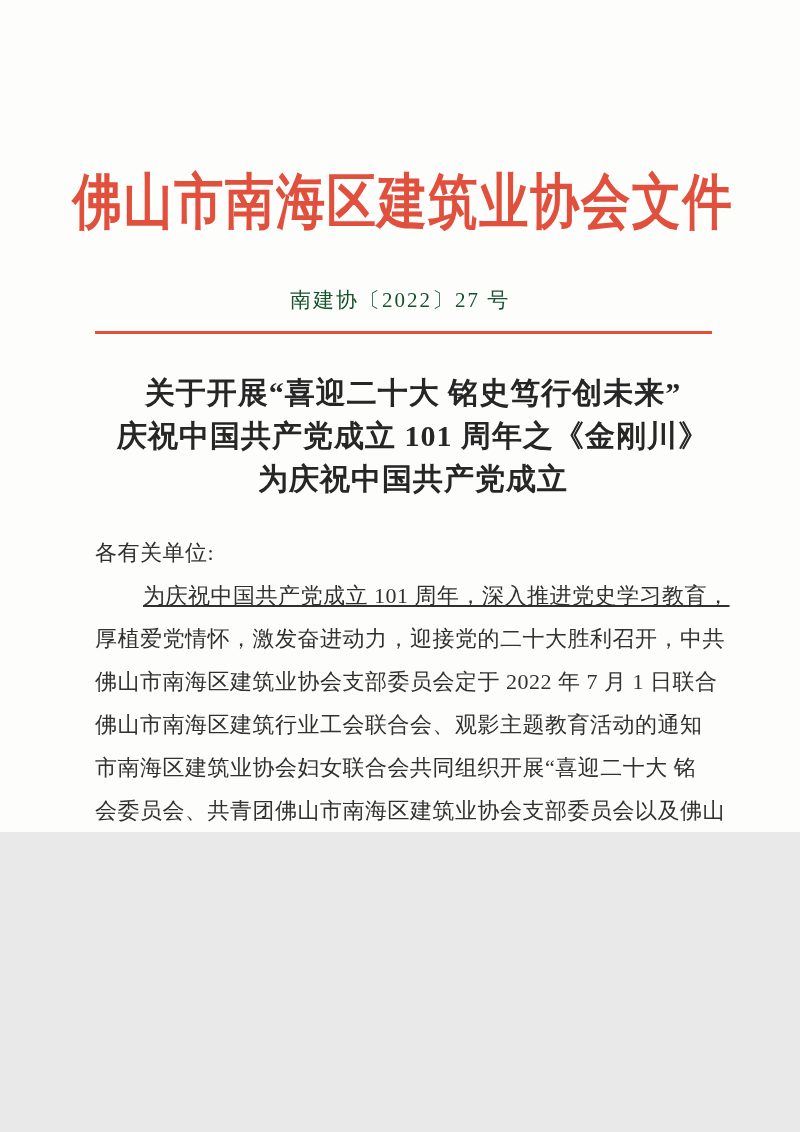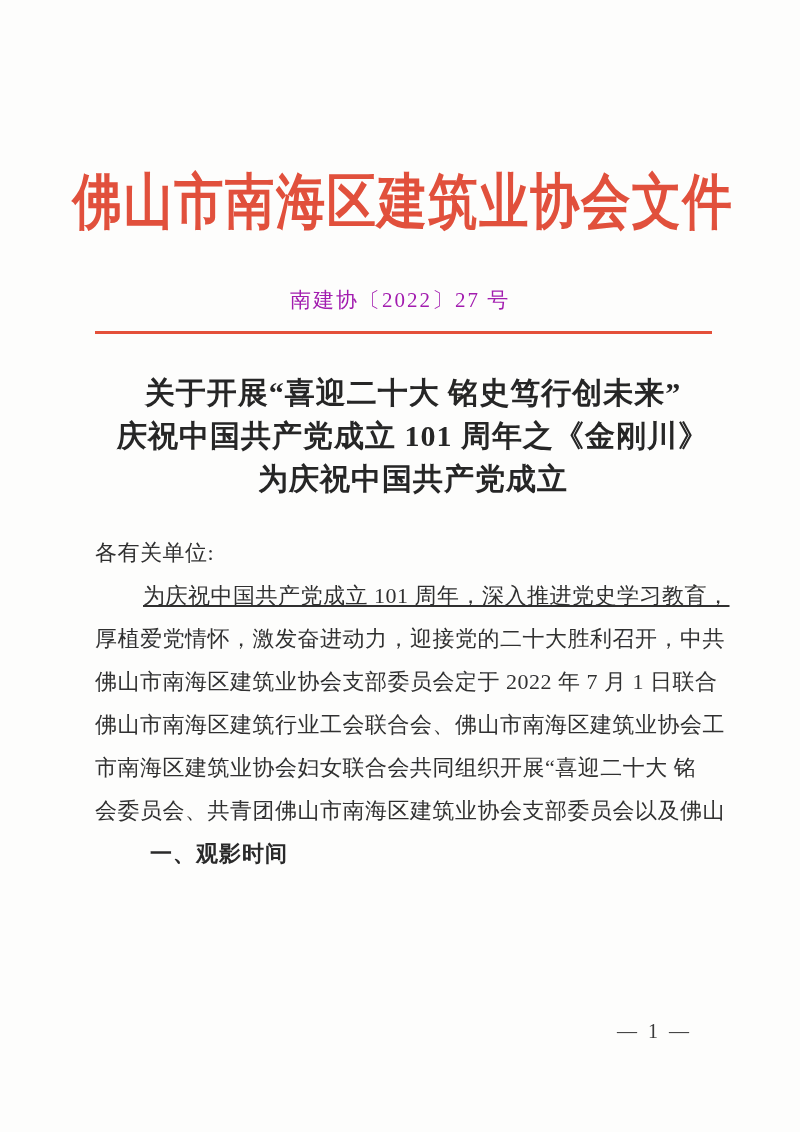--- a/index.html
+++ b/index.html
@@ -3,21 +3,21 @@
 <meta charset="utf-8">
 <style>
   html, body {
     margin: 0;
     padding: 0;
     background: #e9e9e9;
   }
   .page {
     position: relative;
     width: 800px;
-    height: 1132px;
+    height: 832px;
     margin: 0 auto;
     background: #fdfdfc;
     overflow: hidden;
     font-family: "Liberation Serif", "DejaVu Serif", serif;
     color: #2b2b2b;
   }
   
   .org-title {
     position: absolute;
     top: 168px;
@@ -38,21 +38,21 @@
     transform-origin: center;
   }
   .doc-number {
     position: absolute;
     top: 286px;
     left: 0;
     width: 800px;
     text-align: center;
     font-size: 21px;
     letter-spacing: 2px;
-    color: #a21caf;
+    color: #14532d;
   }
   .red-divider {
     position: absolute;
     top: 331px;
     left: 95px;
     width: 617px;
     height: 3px;
     background: #e4503a;
   }
   
@@ -114,21 +114,21 @@
     <div class="line">关于开展“喜迎二十大 铭史笃行创未来”</div>
     <div class="line">庆祝中国共产党成立 101 周年之《金刚川》</div>
     <div class="line">为庆祝中国共产党成立</div>
   </div>
 
   <div class="body-block">
     <div class="line">各有关单位:</div>
     <div class="line indent-first">为庆祝中国共产党成立 101 周年，深入推进党史学习教育，</div>
     <div class="line">厚植爱党情怀，激发奋进动力，迎接党的二十大胜利召开，中共</div>
     <div class="line">佛山市南海区建筑业协会支部委员会定于 2022 年 7 月 1 日联合</div>
-    <div class="line">佛山市南海区建筑行业工会联合会、佛山市南海区建筑业协会工</div>
+    <div class="line">佛山市南海区建筑行业工会联合会、观影主题教育活动的通知</div>
     <div class="line">市南海区建筑业协会妇女联合会共同组织开展“喜迎二十大 铭</div>
     <div class="line">会委员会、共青团佛山市南海区建筑业协会支部委员会以及佛山</div>
     <div class="line indent-2 section-heading">一、观影时间</div>
   </div>
 
   <div class="page-number">— 1 —</div>
 
 </div>
 
 </body></html>

